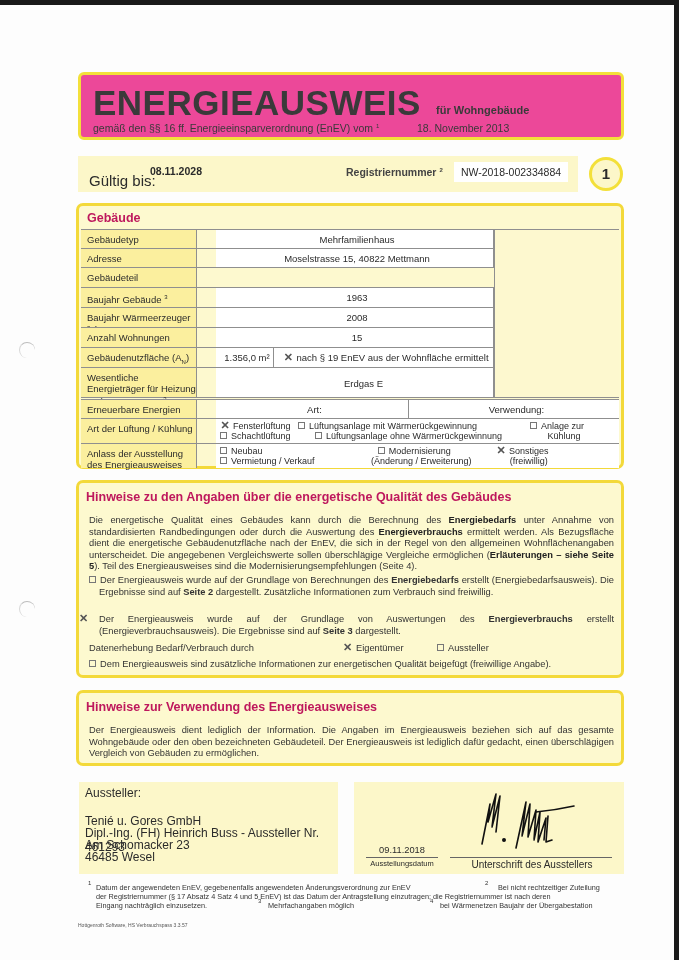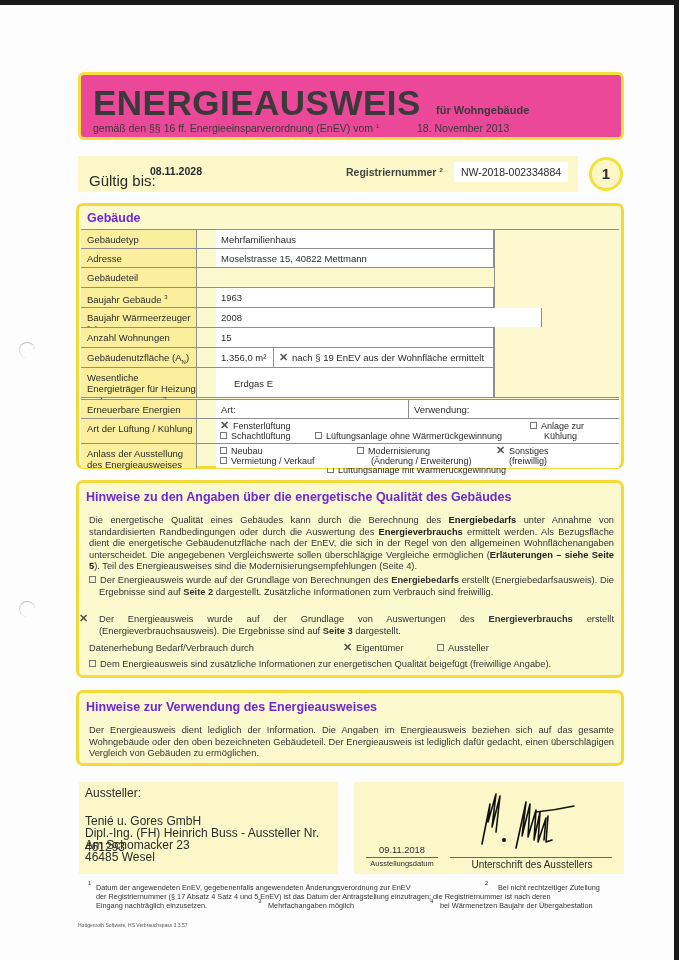--- a/index.html
+++ b/index.html
@@ -16,28 +16,28 @@
   .title-date { position: absolute; left: 336px; top: 47px; font-size: 10.5px; color: #3a3a3a; }
 
   .valid-bar { position: absolute; left: 78px; top: 156px; width: 500px; height: 36px; background: #fcf7c9; }
   .valid-label { position: absolute; left: 11px; top: 16px; font-size: 15px; }
   .valid-date { position: absolute; left: 72px; top: 9px; font-size: 10.5px; font-weight: bold; }
   .reg-label { position: absolute; left: 268px; top: 10px; font-size: 10.5px; font-weight: bold; color: #444; }
   .reg-value { position: absolute; left: 376px; top: 6px; width: 114px; height: 20px; background: #fff; font-size: 10.5px; line-height: 20px; text-align: center; }
   .page-num { position: absolute; left: 589px; top: 157px; width: 34px; height: 34px; border: 3px solid #f3e03a; border-radius: 50%; background: #fcf7c9; font-size: 15px; font-weight: bold; text-align: center; line-height: 28px; }
 
   .panel { position: absolute; border: 3px solid #f3d93a; border-radius: 7px; background: #fdf9cf; }
-  .panel-title { font-size: 12.5px; font-weight: bold; color: #6d28d9; }
+  .panel-title { font-size: 12.5px; font-weight: bold; color: #be185d; }
 
   .bldg { left: 76px; top: 203px; width: 548px; height: 266px; }
   .bldg .panel-title { position: absolute; left: 8px; top: 5px; }
   .tbl { position: absolute; left: 2px; top: 23px; width: 538px; }
   .row { position: absolute; left: 0; border-top: 1px solid #8f8f8f; }
   .cell-l { position: absolute; left: 0; top: 0; width: 116px; height: 100%; background: #fbef9e; border-right: 1px solid #8f8f8f; font-size: 9.5px; padding: 4px 0 0 6px; line-height: 11px; }
-  .cell-v { position: absolute; left: 135px; top: 0; height: 100%; background: #fff; font-size: 9.5px; padding: 4px 0 0 5px; border-right: 1px solid #8f8f8f; }
+  .cell-v { position: absolute; left: 135px; top: 0; height: 100%; background: #fff; font-size: 9.5px; padding: 4px 0 0 5px; border-right: 1px solid #8f8f8f; text-align: center; }
   .photo { position: absolute; left: 413px; top: 0; width: 125px; height: 169px; background: #fdf8cf; border-left: 1px solid #8f8f8f; border-top: 1px solid #8f8f8f; border-bottom: 1px solid #8f8f8f; }
   .cbx { display: inline-block; width: 7px; height: 7px; border: 1px solid #777; margin-right: 4px; vertical-align: 0px; }
   .xmark { display: inline-block; width: 10px; font-size: 11px; font-weight: bold; color: #555; margin-right: 3px; line-height: 9px; }
   .opt { position: absolute; font-size: 9px; line-height: 10px; white-space: nowrap; }
 
   .notes { left: 76px; top: 480px; width: 548px; height: 198px; }
   .notes .panel-title { position: absolute; left: 7px; top: 7px; font-size: 12.5px; }
   .para { position: absolute; left: 10px; width: 525px; font-size: 9.3px; line-height: 11.6px; text-align: justify; color: #333; }
   .para b { color: #222; }
   .para-cb { position: absolute; left: 10px; width: 525px; font-size: 9.3px; line-height: 11.6px; text-align: justify; padding-left: 10px; text-indent: -10px; color: #333; }
@@ -98,21 +98,21 @@
     </div>
     <div class="row" style="top:38px;height:20px;width:413px;">
       <div class="cell-l">Gebäudeteil</div>
     </div>
     <div class="row" style="top:58px;height:20px;width:413px;">
       <div class="cell-l"><span>Baujahr Gebäude</span> <span class="sup">3</span></div>
       <div class="cell-v" style="width:278px;">1963</div>
     </div>
     <div class="row" style="top:78px;height:20px;width:413px;">
       <div class="cell-l"><span>Baujahr Wärmeerzeuger</span> <span class="sup">3, 4</span></div>
-      <div class="cell-v" style="width:326px;">2008</div>
+      <div class="cell-v" style="width:278px;">2008</div>
     </div>
     <div class="row" style="top:98px;height:20px;width:413px;">
       <div class="cell-l">Anzahl Wohnungen</div>
       <div class="cell-v" style="width:278px;">15</div>
     </div>
     <div class="row" style="top:118px;height:20px;width:413px;">
       <div class="cell-l"><span>Gebäudenutzfläche (A</span><sub style="font-size:6px">N</sub><span>)</span></div>
       <div class="cell-v" style="width:58px;">1.356,0 m²</div>
       <div class="cell-v" style="left:193px;width:220px;"><span class="xmark">✕</span><span>nach § 19 EnEV aus der Wohnfläche ermittelt</span></div>
     </div>
@@ -123,21 +123,21 @@
     <div class="row" style="top:170px;height:19px;width:538px;">
       <div class="cell-l">Erneuerbare Energien</div>
       <div class="cell-v" style="width:193px;">Art:</div>
       <div class="cell-v" style="left:328px;width:210px;border-right:none;">Verwendung:</div>
     </div>
     <div class="row" style="top:189px;height:25px;width:538px;">
       <div class="cell-l">Art der Lüftung / Kühlung</div>
       <div class="cell-v" style="width:403px;border-right:none;">
         <div class="opt" style="left:4px;top:2px;"><span class="xmark">✕</span><span>Fensterlüftung</span></div>
         <div class="opt" style="left:4px;top:12px;"><span class="cbx"></span><span>Schachtlüftung</span></div>
-        <div class="opt" style="left:111px;top:2px;margin-top:44px;"><span class="cbx"></span><span>Lüftungsanlage mit Wärmerückgewinnung</span></div>
+        <div class="opt" style="left:82px;top:2px;"><span class="cbx"></span><span>Lüftungsanlage mit Wärmerückgewinnung</span></div>
         <div class="opt" style="left:99px;top:12px;"><span class="cbx"></span><span>Lüftungsanlage ohne Wärmerückgewinnung</span></div>
         <div class="opt" style="left:314px;top:2px;"><span class="cbx"></span><span>Anlage zur</span><br><span style="padding-left:14px">Kühlung</span></div>
       </div>
     </div>
     <div class="row" style="top:214px;height:25px;width:538px;">
       <div class="cell-l">Anlass der Ausstellung des Energieausweises</div>
       <div class="cell-v" style="width:403px;border-right:none;">
         <div class="opt" style="left:4px;top:2px;"><span class="cbx"></span><span>Neubau</span></div>
         <div class="opt" style="left:4px;top:12px;"><span class="cbx"></span><span>Vermietung / Verkauf</span></div>
         <div class="opt" style="left:141px;top:2px;"><span class="cbx"></span><span>Modernisierung</span><br><span style="padding-left:14px">(Änderung / Erweiterung)</span></div>

